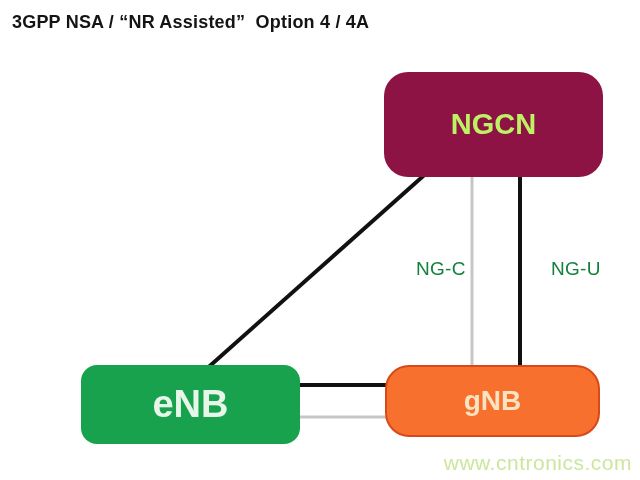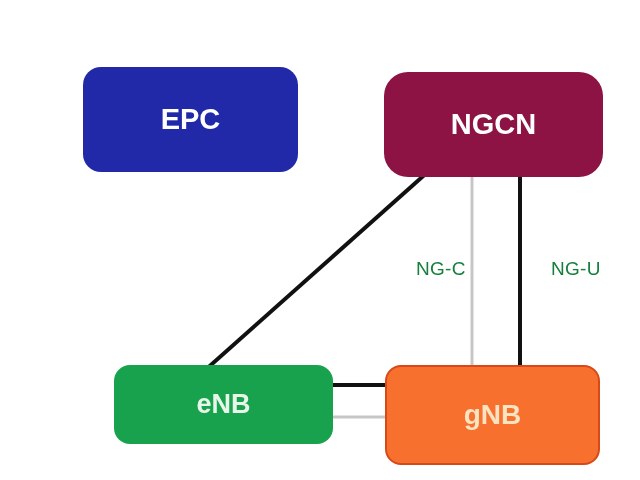--- a/index.html
+++ b/index.html
@@ -40,35 +40,34 @@
     left: 83px; top: 67px;
     width: 215px; height: 105px;
     border-radius: 18px;
     color: #ffffff;
     font-size: 29px;
   }
   .node-ngcn {
     left: 384px; top: 72px;
     width: 219px; height: 105px;
     border-radius: 24px;
-    color: #ffffff;
+    color: #bef264;
     font-size: 29px;
   }
   .node-enb {
     left: 81px; top: 365px;
     width: 219px; height: 79px;
     border-radius: 16px;
     color: #e6f7ea;
-    font-size: 27px;
-    margin-left: 33px;
+    font-size: 38px;
   }
   .node-gnb {
     left: 385px; top: 365px;
-    width: 215px; height: 100px;
-    border-radius: 16px;
+    width: 215px; height: 72px;
+    border-radius: 24px;
     color: #f9e3c1;
     font-size: 28px;
     border: 2px solid #d8491a;
   }
   .edge-label {
     position: absolute;
     z-index: 2;
     font-size: 19px;
     color: #15803d;
     letter-spacing: 0.3px;
@@ -83,42 +82,41 @@
     font-size: 21px;
     color: #cbe79e;
     letter-spacing: 0.5px;
   }
 </style>
 </head>
 <body>
 
 <div class="canvas">
 
+  <div class="title">3GPP NSA / “NR Assisted”  Option 4 / 4A</div>
 
   <svg class="edges-svg" viewBox="0 0 640 480" xmlns="http://www.w3.org/2000/svg">
     <line x1="430" y1="170" x2="203" y2="372" stroke="#111111" stroke-width="4"></line>
     <line x1="472" y1="170" x2="472" y2="372" stroke="#c6c6c6" stroke-width="3"></line>
     <line x1="520" y1="170" x2="520" y2="372" stroke="#111111" stroke-width="4"></line>
     <line x1="294" y1="385" x2="392" y2="385" stroke="#111111" stroke-width="4"></line>
     <line x1="294" y1="417" x2="392" y2="417" stroke="#c6c6c6" stroke-width="3"></line>
   </svg>
 
-  <div class="node node-epc" style="background-color: rgb(34, 41, 168);">
-    <span>EPC</span>
-  </div>
 
   <div class="node node-ngcn" style="background-color: rgb(140, 19, 67);">
     <span>NGCN</span>
   </div>
 
   <div class="node node-enb" style="background-color: rgb(24, 162, 78);">
     <span>eNB</span>
   </div>
 
   <div class="node node-gnb" style="background-color: rgb(248, 112, 46);">
     <span>gNB</span>
   </div>
 
   <div class="edge-label label-ngc">NG-C</div>
   <div class="edge-label label-ngu">NG-U</div>
 
+  <div class="watermark">www.cntronics.com</div>
 
 </div>
 
 </body></html>

